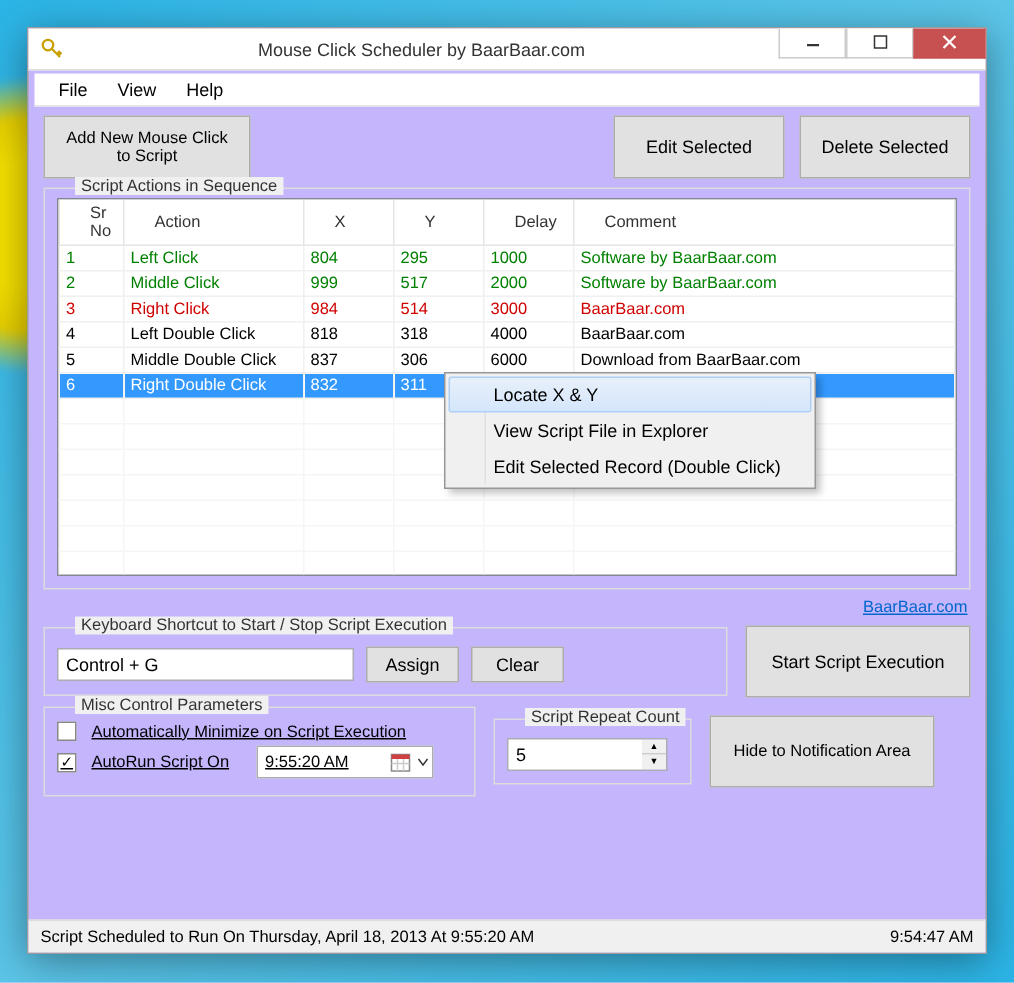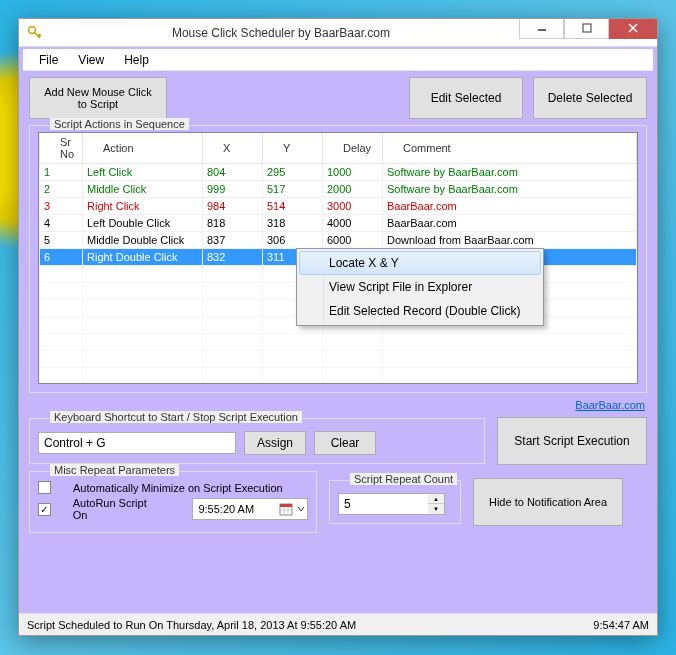--- a/index.html
+++ b/index.html
@@ -31,21 +31,21 @@
 .ctxmenu { position: absolute; left: 257px; top: 115px; width: 248px; background: #f0f0f0; border: 1px solid #979797; box-shadow: 3px 3px 5px rgba(0,0,0,0.25); padding: 2px; }
 .ctxitem { height: 24px; display: flex; align-items: center; padding-left: 30px; font-size: 12px; cursor: default; position: relative; }
 .ctxitem.hl { background: linear-gradient(#e8f0fa,#d4e6fb); border: 1px solid #aecff7; border-radius: 2px; padding-left: 29px; }
 .ctxmenu::before { content: ""; position: absolute; left: 26px; top: 2px; bottom: 2px; width: 1px; background: #e0e0e0; }
 .linkrow { text-align: right; padding-right: 2px; }
 .link { color: #0066cc; text-decoration: underline; font-size: 11px; }
 .midrow { display: flex; gap: 12px; align-items: center; }
 .input { background: #fff; border: 1px solid #abadb3; padding: 3px 5px; height: 22px; font-size: 12px; }
 .statusbar { height: 22px; background: #f0f0f0; border-top: 1px solid #dcdcdc; display: flex; align-items: center; padding: 0 8px; font-size: 11px; }
 .statusbar .spacer { flex: 1; }
-.checkbox { display: flex; align-items: center; gap: 22px; margin: 3px 0; font-size: 11px; }
+.checkbox { display: flex; align-items: center; gap: 10px; margin: 3px 0; font-size: 11px; text-decoration: underline; }
 .cb { width: 13px; height: 13px; border: 1px solid #888; background: #fff; display: inline-flex; align-items: center; justify-content: center; font-size: 10px; }
 .spinner { display: flex; }
 .spin-btns { display: flex; flex-direction: column; border: 1px solid #abadb3; border-left: none; }
 .spin-btns div { width: 16px; height: 10px; background: #f0f0f0; display: flex; align-items: center; justify-content: center; font-size: 6px; border-bottom: 1px solid #ccc; }
 .spin-btns div:last-child { border-bottom: none; }
 .timepick { display: flex; align-items: center; background: #fff; border: 1px solid #abadb3; height: 22px; padding: 0 2px 0 5px; gap: 4px; }
 </style>
 </head>
 <body>
 
@@ -239,21 +239,21 @@
           <input class="input" style="width: 198px;" value="Control + G">
           <div class="btn" style="height:24px;width:62px">Assign</div>
           <div class="btn" style="height:24px;width:62px">Clear</div>
         </div>
       </div>
       <div class="btn big" style="width:150px;height:48px">Start Script Execution</div>
     </div>
 
     <div class="midrow">
       <div class="fieldset" style="width:288px">
-        <div class="legend">Misc Repeat Parameters</div>
+        <div class="legend">Misc Control Parameters</div>
         <div class="checkbox">
           <span class="cb"></span>
           <span>Automatically Minimize on Script Execution</span>
         </div>
         <div class="checkbox">
           <span class="cb">✓</span>
           <span>AutoRun Script On</span>
           <div class="timepick" style="margin-left:8px;width:118px">
             <span>9:55:20 AM</span>
             <span style="flex:1"></span>

